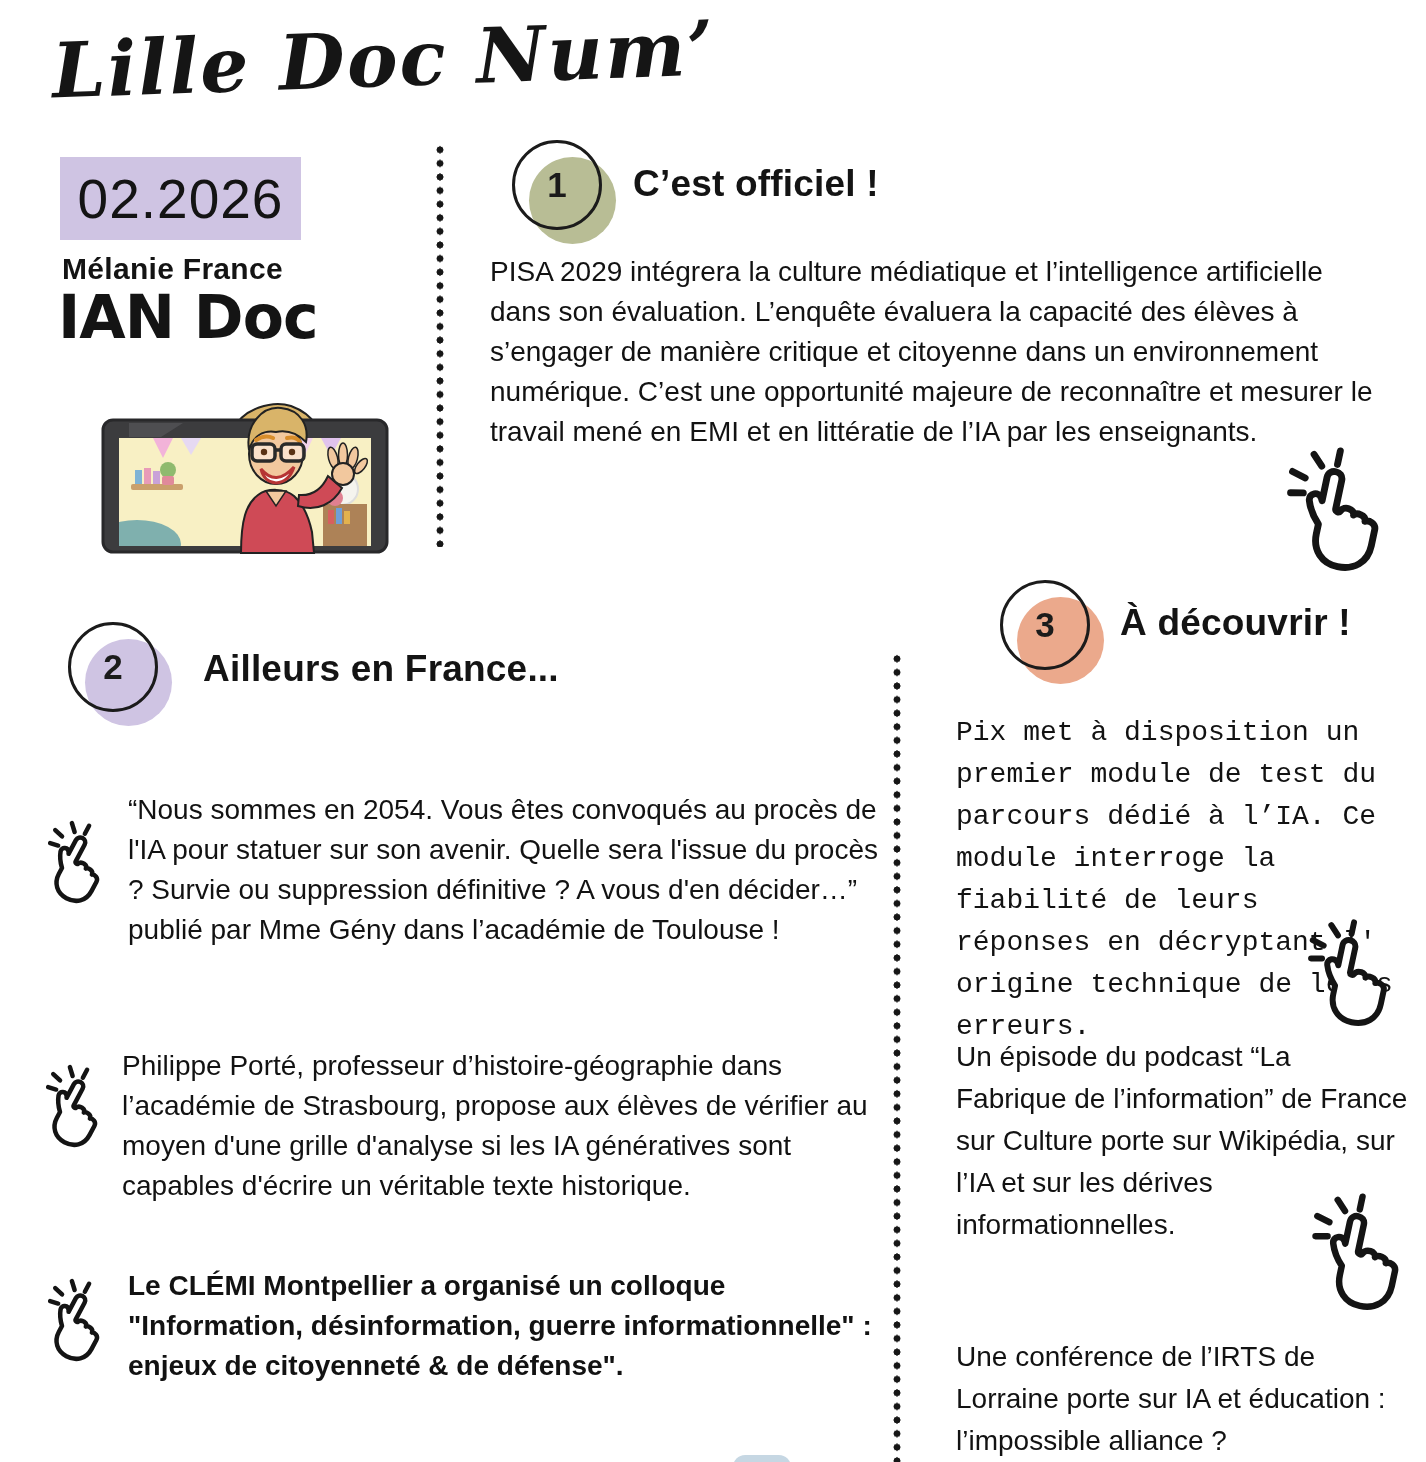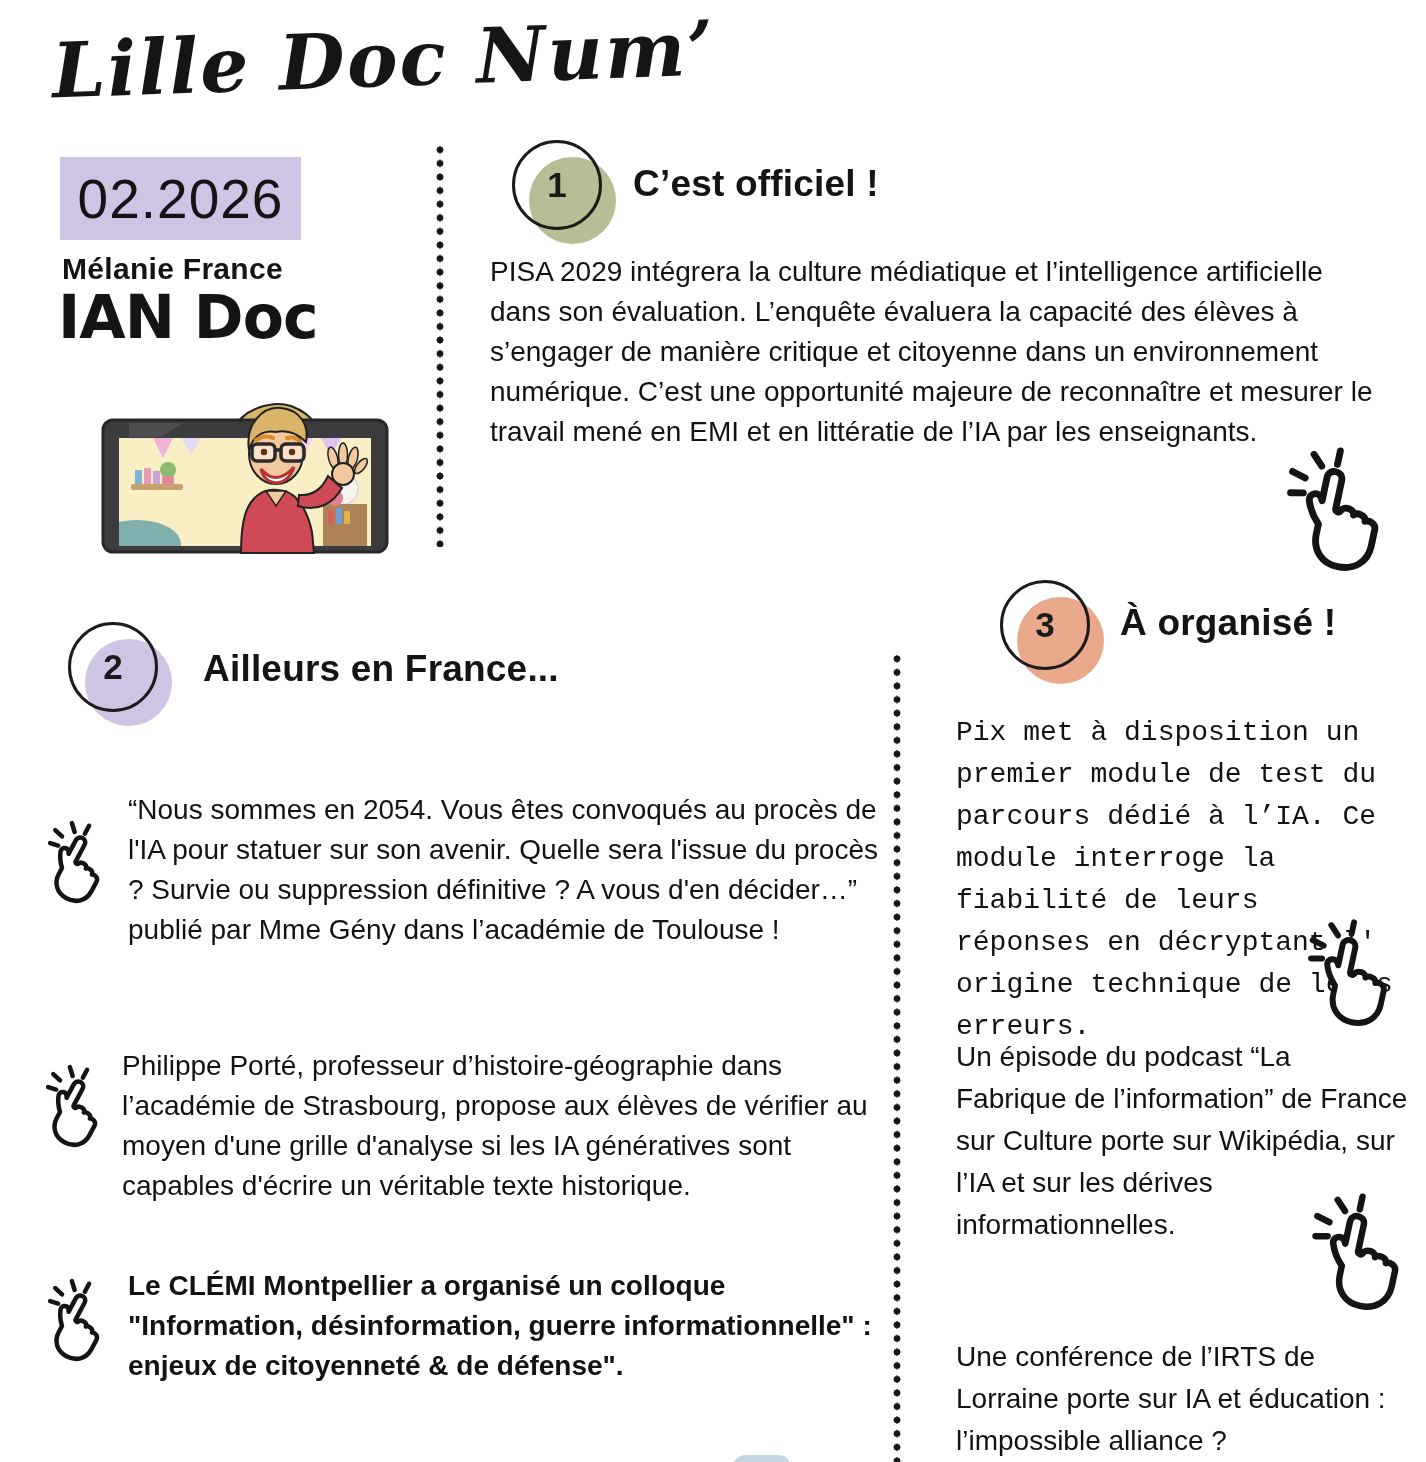--- a/index.html
+++ b/index.html
@@ -209,21 +209,21 @@
     <svg viewBox="0 0 100 100">
         <use href="#hand-click"></use>
       </svg>
   </div>
   <div class="body-text" style="left:128px;top:1266px;width:760px;font-weight:bold;">Le CLÉMI Montpellier a organisé un colloque "Information, désinformation, guerre informationnelle" : enjeux de citoyenneté &amp; de défense".</div>
 
   <div class="badge" style="left:1000px;top:580px;">
     <div class="badge-fill fill-salmon"></div>
     <div class="badge-ring">3</div>
   </div>
-  <div class="section-title" style="left:1120px;top:602px;">À organisé !</div>
+  <div class="section-title" style="left:1120px;top:602px;">À découvrir !</div>
 
   <div class="body-text col3" style="left:956px;top:712px;width:452px;font-family:Liberation Mono, monospace;">Pix met à disposition un premier module de test du parcours dédié à l’IA. Ce module interroge la fiabilité de leurs réponses en décryptant l' origine technique de leurs erreurs.</div>
   <div class="hand tilt-a" style="left:1295px;top:918px;width:108px;height:108px;">
     <svg viewBox="0 0 100 100">
         <use href="#hand-click"></use>
       </svg>
   </div>
 
   <div class="body-text col3" style="left:956px;top:1036px;width:452px;">Un épisode du podcast “La Fabrique de l’information” de France sur Culture porte sur Wikipédia, sur l’IA et sur les dérives informationnelles.</div>
   <div class="hand tilt-a" style="left:1298px;top:1192px;width:118px;height:118px;">

